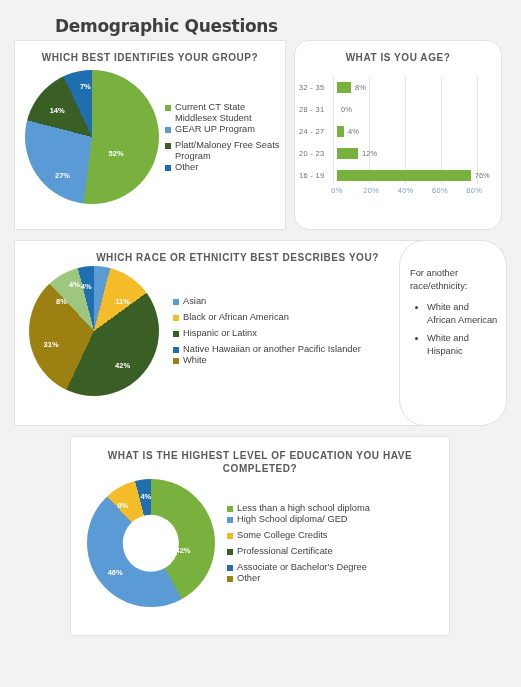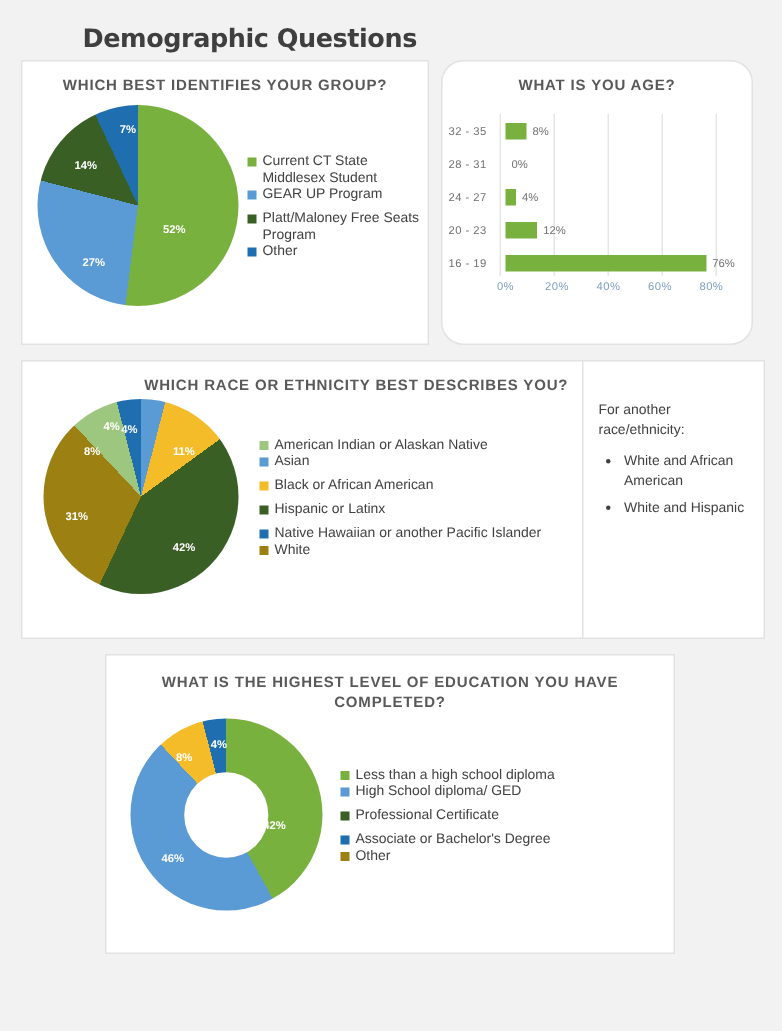--- a/index.html
+++ b/index.html
@@ -39,21 +39,21 @@
     color: #595959;
     letter-spacing: 0.55px;
     line-height: 1.32;
     padding: 0 6px;
   }
 
   
   #panel-group     { left: 14px;  top: 40px;  width: 272px; height: 190px; }
   #panel-age       { left: 294px; top: 40px;  width: 208px; height: 190px; border-radius: 15px; }
   #panel-race      { left: 14px;  top: 240px; width: 447px; height: 186px; }
-  #panel-other     { left: 388px; top: 240px; width: 122px; height: 186px; }
+  #panel-other     { left: 399px; top: 240px; width: 108px; height: 186px; border-radius: 26px; }
   #panel-education { left: 70px;  top: 436px; width: 380px; height: 200px; }
 
   
   .chart-body { display: flex; align-items: center; width: 100%; }
 
   .pie-wrap { position: relative; flex: none; }
 
   .pie {
     border-radius: 50%;
     position: relative;
@@ -274,24 +274,20 @@
         <span class="slice-label" style="left:25%;top:27%;">8%</span>
         <span class="slice-label" style="left:44%;top:15%;">4%</span>
         <span class="slice-label" style="left:72%;top:27%;">11%</span>
         <span class="slice-label" style="left:72%;top:76%;">42%</span>
         <span class="slice-label" style="left:35%;top:14%;">4%</span>
         <span class="slice-label" style="left:17%;top:60%;">31%</span>
       </div>
     </div>
     <div class="legend" id="legend-race" style="padding-left:14px;">
         <div class="legend-item">
-          <span class="legend-swatch" style="background: rgb(157, 199, 126);"></span>
-          <span class="legend-label">American Indian or Alaskan Native</span>
-        </div>
-        <div class="legend-item">
           <span class="legend-swatch" style="background: rgb(91, 155, 213);"></span>
           <span class="legend-label">Asian</span>
         </div>
         <div class="legend-item" style="margin-top: 5px;">
           <span class="legend-swatch" style="background: rgb(245, 188, 42);"></span>
           <span class="legend-label">Black or African American</span>
         </div>
         <div class="legend-item" style="margin-top: 5px;">
           <span class="legend-swatch" style="background: rgb(58, 95, 37);"></span>
           <span class="legend-label">Hispanic or Latinx</span>
@@ -332,20 +328,24 @@
     <div class="legend" id="legend-education" style="padding-left:12px;">
         <div class="legend-item">
           <span class="legend-swatch" style="background: rgb(121, 177, 63);"></span>
           <span class="legend-label">Less than a high school diploma</span>
         </div>
         <div class="legend-item">
           <span class="legend-swatch" style="background: rgb(91, 155, 213);"></span>
           <span class="legend-label">High School diploma/ GED</span>
         </div>
         <div class="legend-item" style="margin-top: 5px;">
+          <span class="legend-swatch" style="background: rgb(245, 188, 42);"></span>
+          <span class="legend-label">Some College Credits</span>
+        </div>
+        <div class="legend-item" style="margin-top: 5px;">
           <span class="legend-swatch" style="background: rgb(58, 95, 37);"></span>
           <span class="legend-label">Professional Certificate</span>
         </div>
         <div class="legend-item" style="margin-top: 5px;">
           <span class="legend-swatch" style="background: rgb(31, 111, 176);"></span>
           <span class="legend-label">Associate or Bachelor's Degree</span>
         </div>
         <div class="legend-item">
           <span class="legend-swatch" style="background: rgb(156, 128, 18);"></span>
           <span class="legend-label">Other</span>

